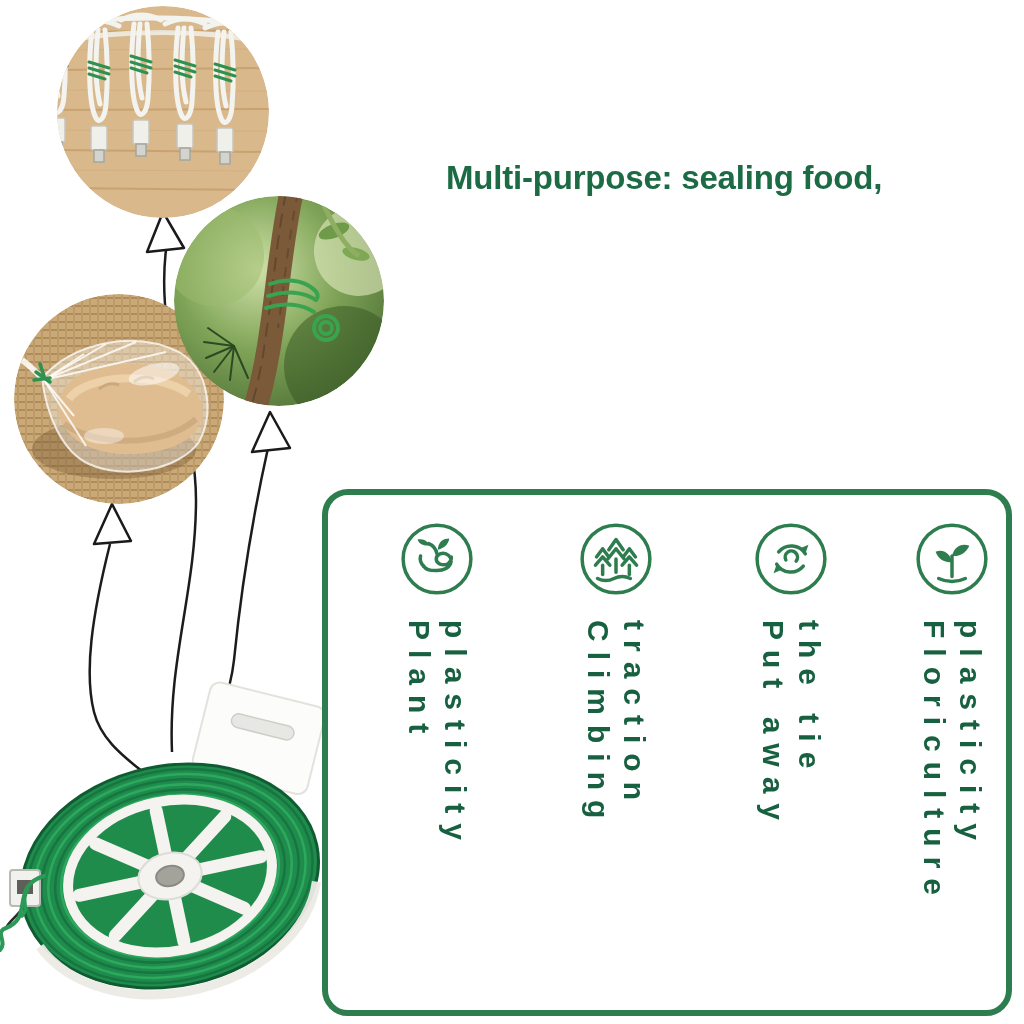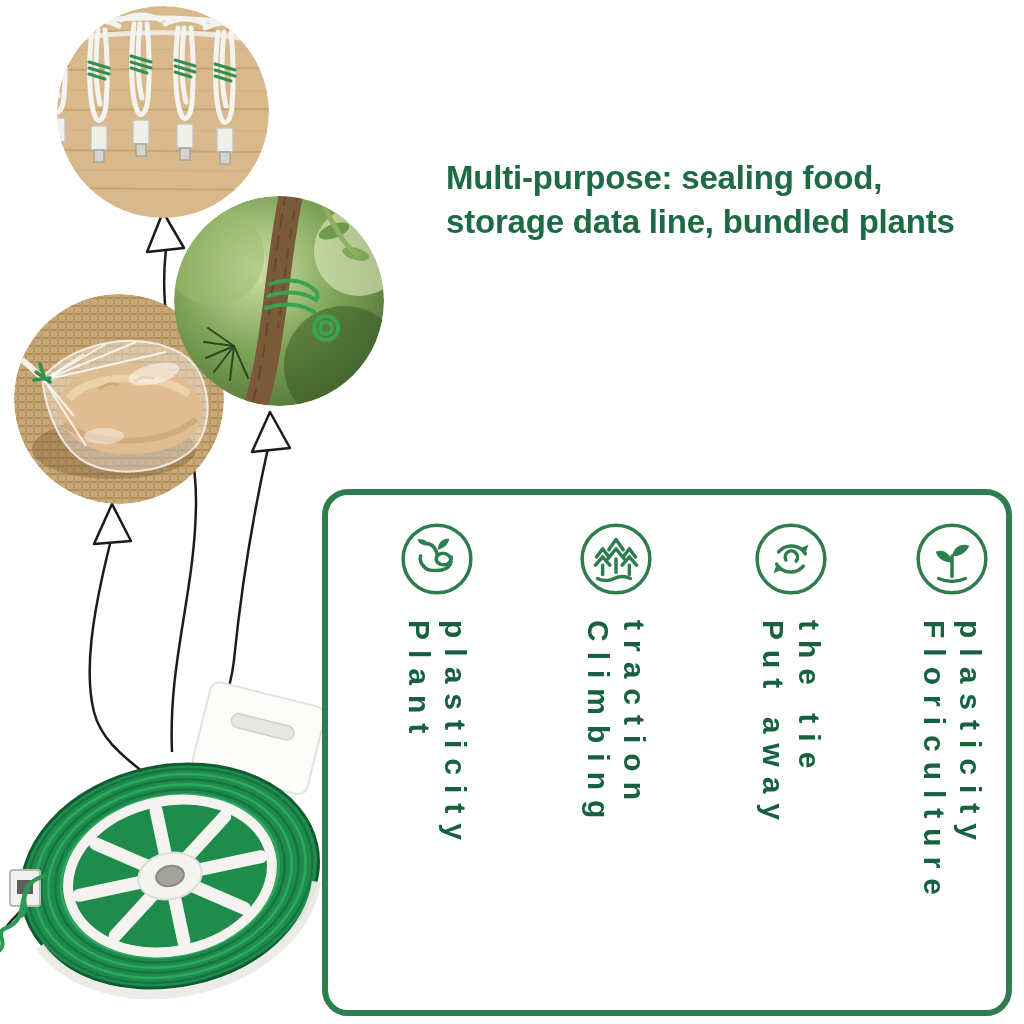--- a/index.html
+++ b/index.html
@@ -228,21 +228,20 @@
       </g>
       <g stroke="#2b9a57" fill="none" stroke-linecap="round">
         <path d="M44 196 C10 206 34 238 6 248 C-6 252 8 262 0 270" stroke-width="4"></path>
         <path d="M28 210 C20 220 30 228 22 236" stroke-width="3.5"></path>
       </g>
     </svg>
   </div>
 
   <div class="headline">
     <div>Multi-purpose: sealing food,</div>
-    <div>storage data line, bundled plants</div>
   </div>
 
   <div class="panel">
 
     <div class="feature f1">
       <div class="icon-wrap">
         <svg width="78" height="78" viewBox="0 0 76 76">
           <circle class="ic" cx="38" cy="38" r="33"></circle>
           <path class="ic" d="M25 45 C29 51 47 51 51 43 C54 36 47 31 41 33 C36 35 36 41 41 43 C47 45 52 42 52 36"></path>
           <path class="ic" d="M25 45 C22 42 21 39 22 35"></path>

